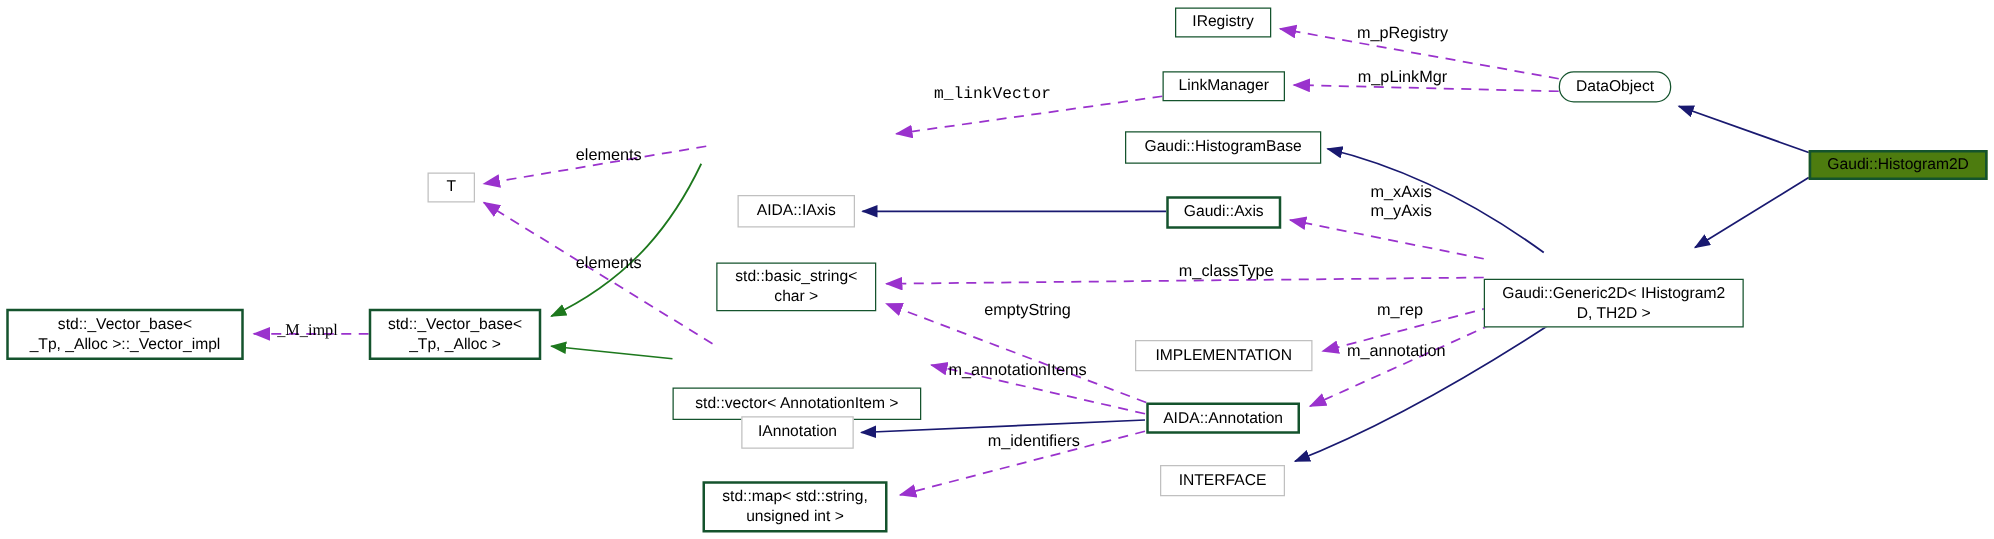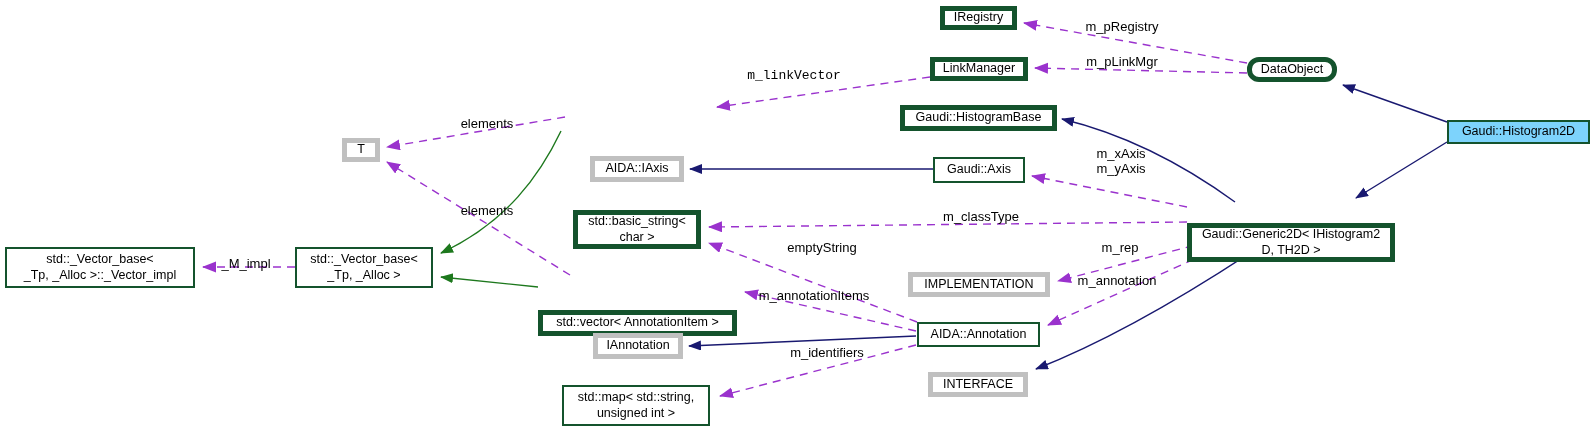--- a/index.html
+++ b/index.html
@@ -9,29 +9,29 @@
     background:#ffffff;
     font-family:"Liberation Sans", sans-serif;
     overflow:hidden;
   }
   svg.edges{position:absolute;left:0;top:0;width:1595px;height:431px;}
   .node{
     position:absolute;
     display:flex;align-items:center;justify-content:center;
     text-align:center;
     background:#ffffff;
-    border:5px solid #14532d;
+    border:1px solid #14532d;
     font-size:12.5px;line-height:15.5px;color:#000000;
     white-space:pre-line;
     box-sizing:border-box;
     z-index:2;
   }
   .node.gray-border{border-color:#c0c0c0;}
   .node.thick{border-width:2px;}
-  .node.focus{background:#7dd3fc;border-width:2px;}
+  .node.focus{background:#4d7c0f;border-width:2px;}
   .edge-label{
     position:absolute;
     transform:translate(-50%,-50%);
     font-size:13px;line-height:14.5px;color:#000000;
     white-space:pre-line;text-align:center;
     z-index:3;
   }
 </style>
 </head>
 <body>
@@ -104,17 +104,17 @@
   <div class="edge-label" style="left:1122px;top:62px;">m_pLinkMgr</div>
   <div class="edge-label" style="left:794px;top:76px;font-family:Liberation Mono, monospace;">m_linkVector</div>
   <div class="edge-label" style="left:487px;top:124px;">elements</div>
   <div class="edge-label" style="left:487px;top:211px;">elements</div>
   <div class="edge-label" style="left:1121px;top:161px;">m_xAxis
 m_yAxis</div>
   <div class="edge-label" style="left:981px;top:217px;">m_classType</div>
   <div class="edge-label" style="left:822px;top:248px;">emptyString</div>
   <div class="edge-label" style="left:1120px;top:248px;">m_rep</div>
   <div class="edge-label" style="left:1117px;top:281px;">m_annotation</div>
-  <div class="edge-label" style="left:246px;top:264px;">_M_impl</div>
+  <div class="edge-label" style="left:246px;top:264px;font-family:Liberation Serif, serif;">_M_impl</div>
   <div class="edge-label" style="left:814px;top:296px;">m_annotationItems</div>
   <div class="edge-label" style="left:827px;top:353px;">m_identifiers</div>
 
 </div>
 
 </body></html>

